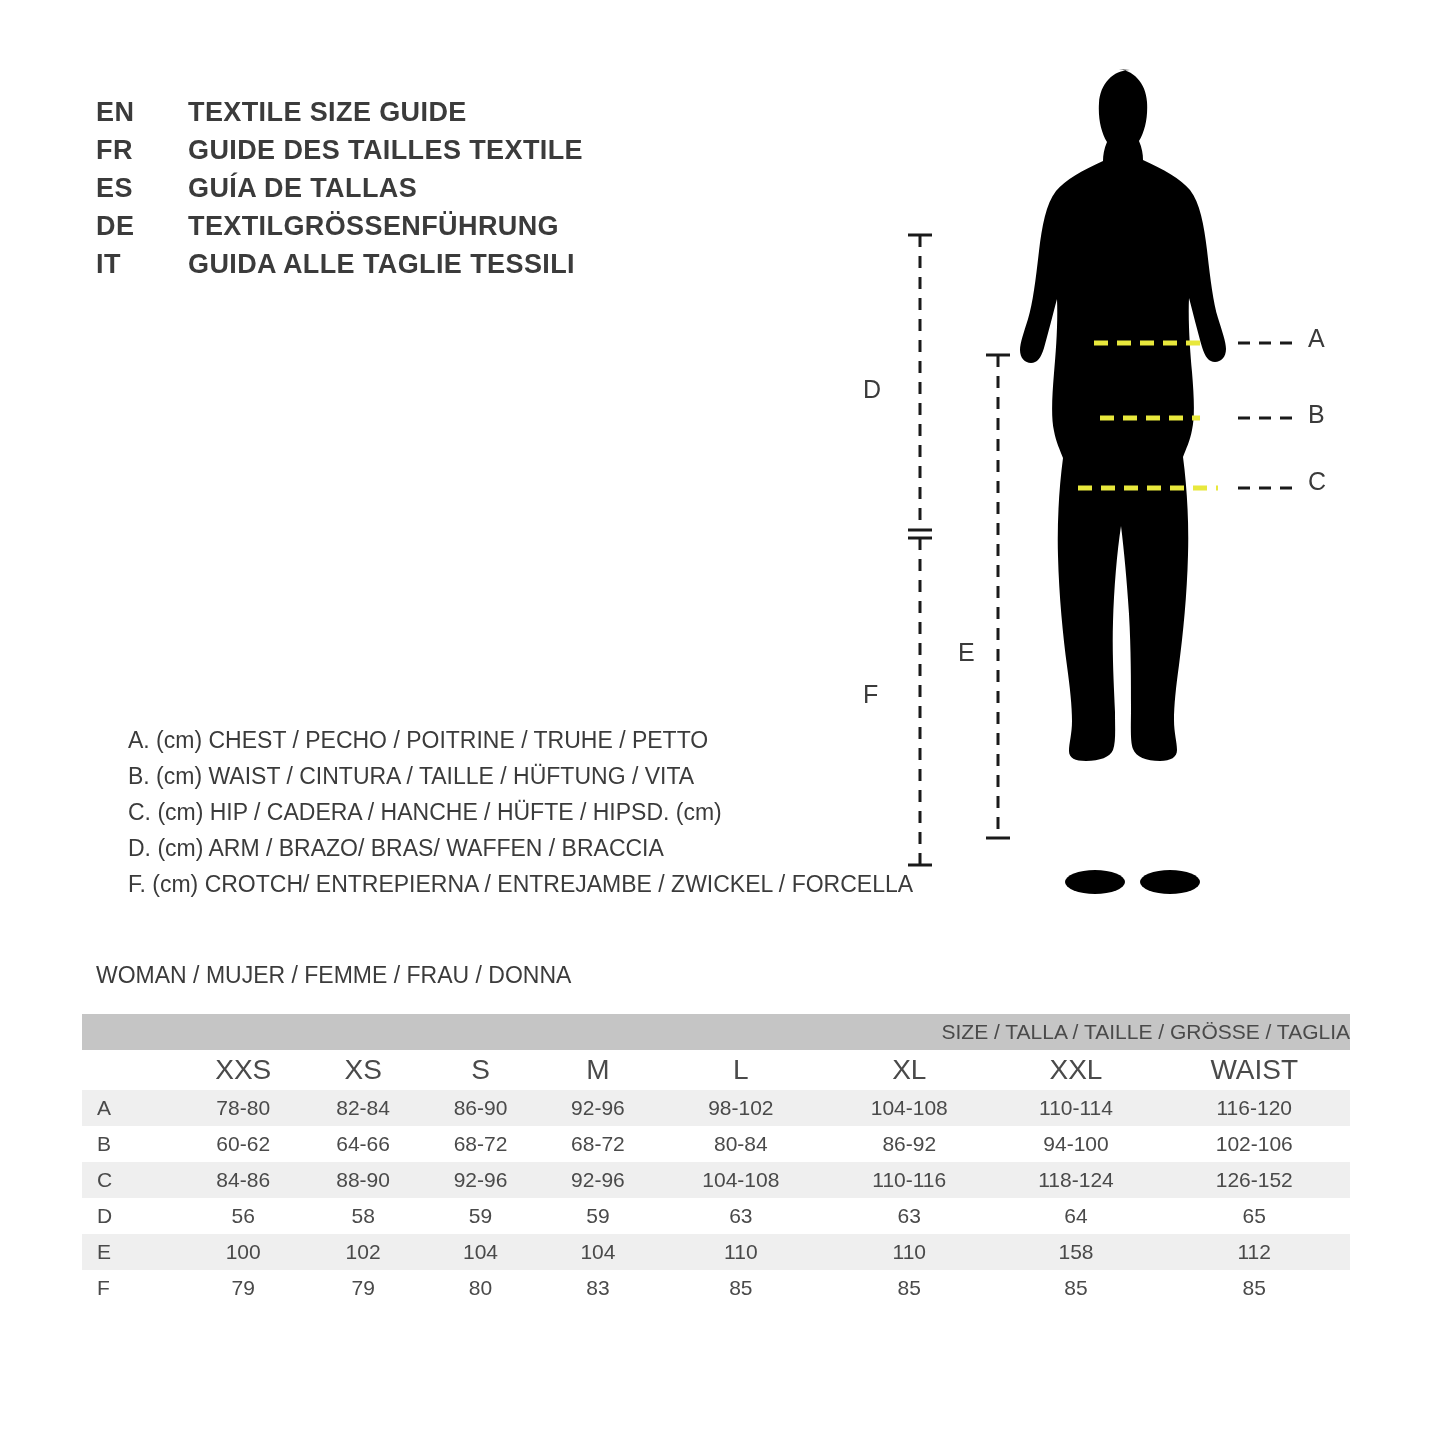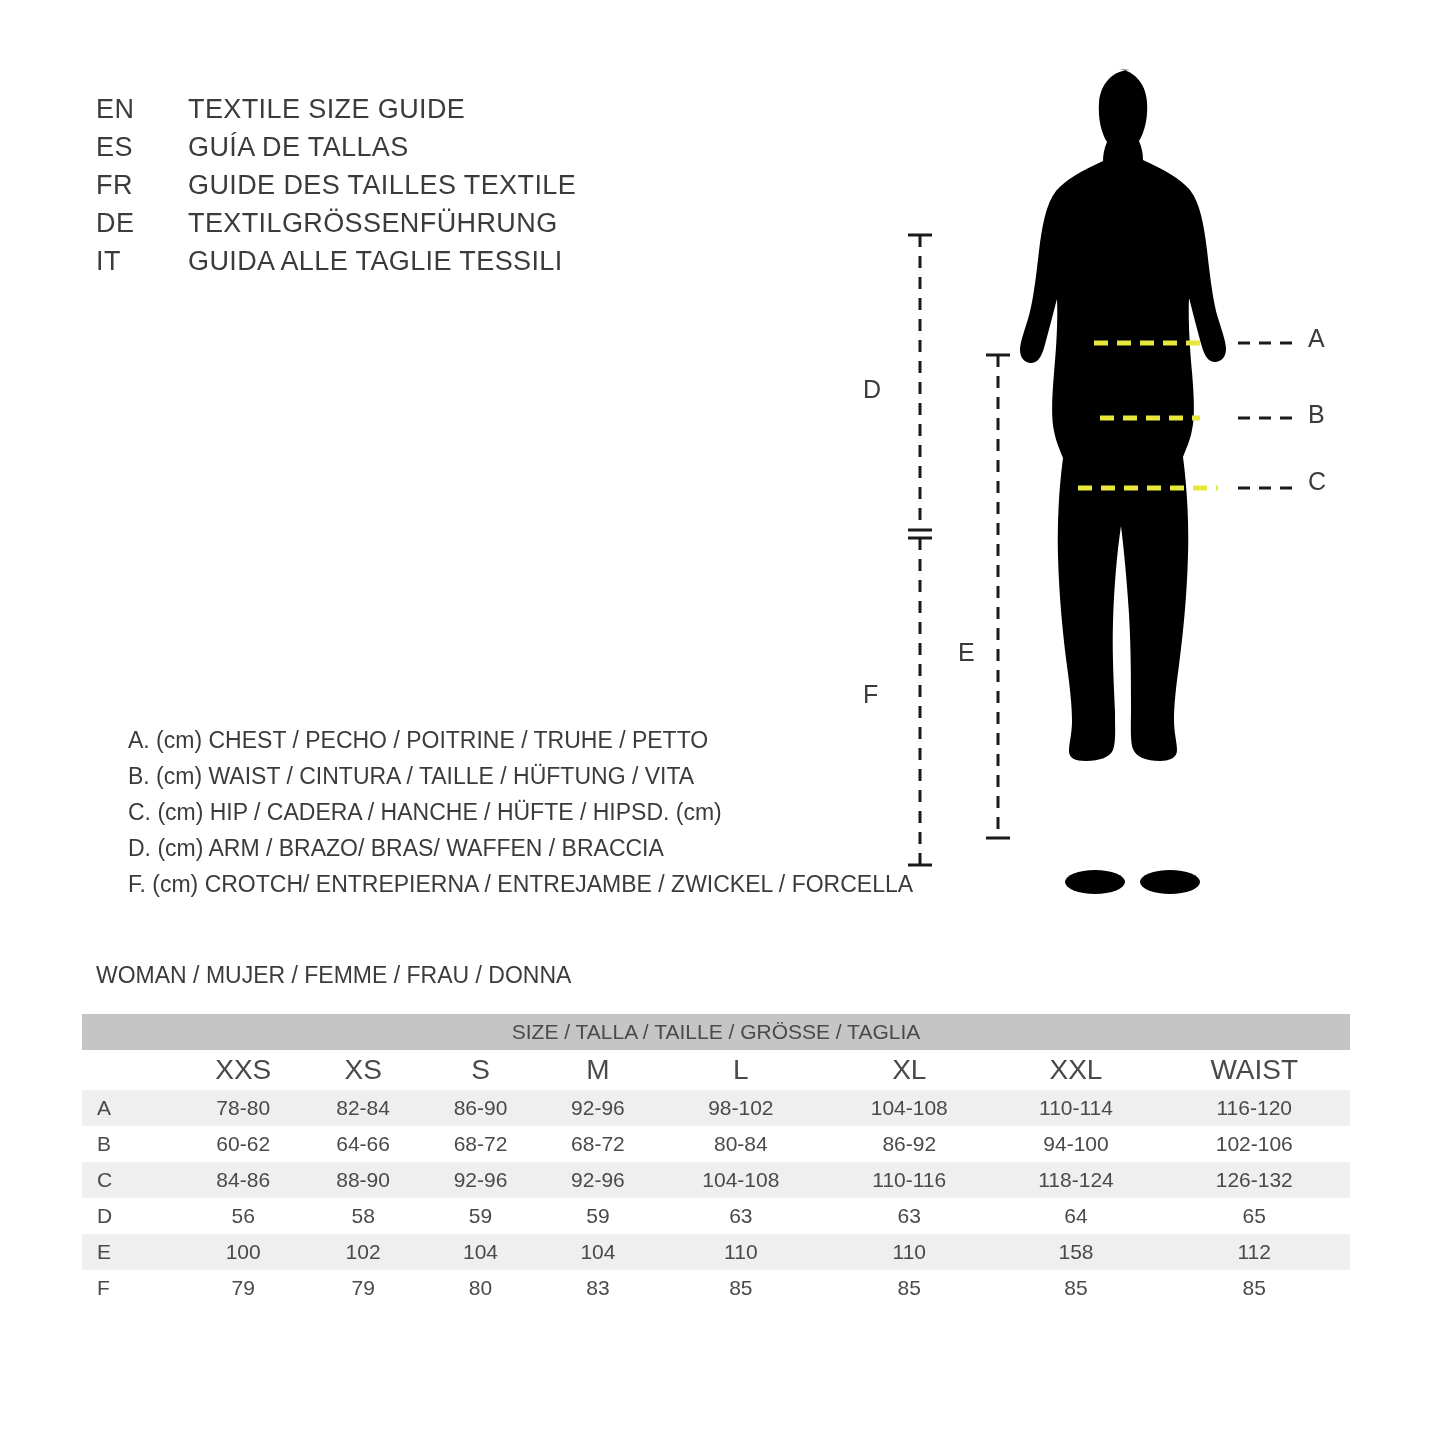--- a/index.html
+++ b/index.html
@@ -23,25 +23,26 @@
 
   
   .lang-block {
     position: absolute;
     left: 96px;
     top: 90px;
     width: 660px;
   }
   .lang-row {
     display: flex;
-    align-items: center;
+    align-items: flex-end;
     height: 38px;
     font-size: 27px;
     letter-spacing: 0.4px;
     color: #3b3b3b;
+    font-weight: bold;
   }
   .lang-code {
     width: 92px;
     flex: 0 0 92px;
   }
   .lang-text {
     white-space: nowrap;
   }
 
   
@@ -82,21 +83,21 @@
     color: #4a4a4a;
   }
   table.size-table td, table.size-table th {
     padding: 0;
     margin: 0;
     font-weight: normal;
   }
   .hdr-band td {
     background: #c5c5c5;
     height: 36px;
-    text-align: center;
+    text-align: right;
     padding-left: 15px;
     font-size: 21px;
     color: #4a4a4a;
   }
   .col-label {
     width: 85px;
     padding-left: 15px !important;
     text-align: left;
   }
   .sizes-row td {
@@ -150,26 +151,26 @@
 <body>
 
 <div class="page">
 
   <div class="lang-block">
     <div class="lang-row">
       <span class="lang-code">EN</span>
       <span class="lang-text">TEXTILE SIZE GUIDE</span>
     </div>
     <div class="lang-row">
+      <span class="lang-code">FR</span>
+      <span class="lang-text">GUIDE DES TAILLES TEXTILE</span>
+    </div>
+    <div class="lang-row">
       <span class="lang-code">ES</span>
       <span class="lang-text">GUÍA DE TALLAS</span>
-    </div>
-    <div class="lang-row">
-      <span class="lang-code">FR</span>
-      <span class="lang-text">GUIDE DES TAILLES TEXTILE</span>
     </div>
     <div class="lang-row">
       <span class="lang-code">DE</span>
       <span class="lang-text">TEXTILGRÖSSENFÜHRUNG</span>
     </div>
     <div class="lang-row">
       <span class="lang-code">IT</span>
       <span class="lang-text">GUIDA ALLE TAGLIE TESSILI</span>
     </div>
   </div>
@@ -355,21 +356,21 @@
 
         <tr class="data-row shade">
           <td class="col-label">C</td>
           <td>84-86</td>
           <td>88-90</td>
           <td>92-96</td>
           <td>92-96</td>
           <td>104-108</td>
           <td>110-116</td>
           <td>118-124</td>
-          <td>126-132</td>
+          <td>126-152</td>
         </tr>
 
         <tr class="data-row plain">
           <td class="col-label">D</td>
           <td>56</td>
           <td>58</td>
           <td>59</td>
           <td>59</td>
           <td>63</td>
           <td>63</td>

